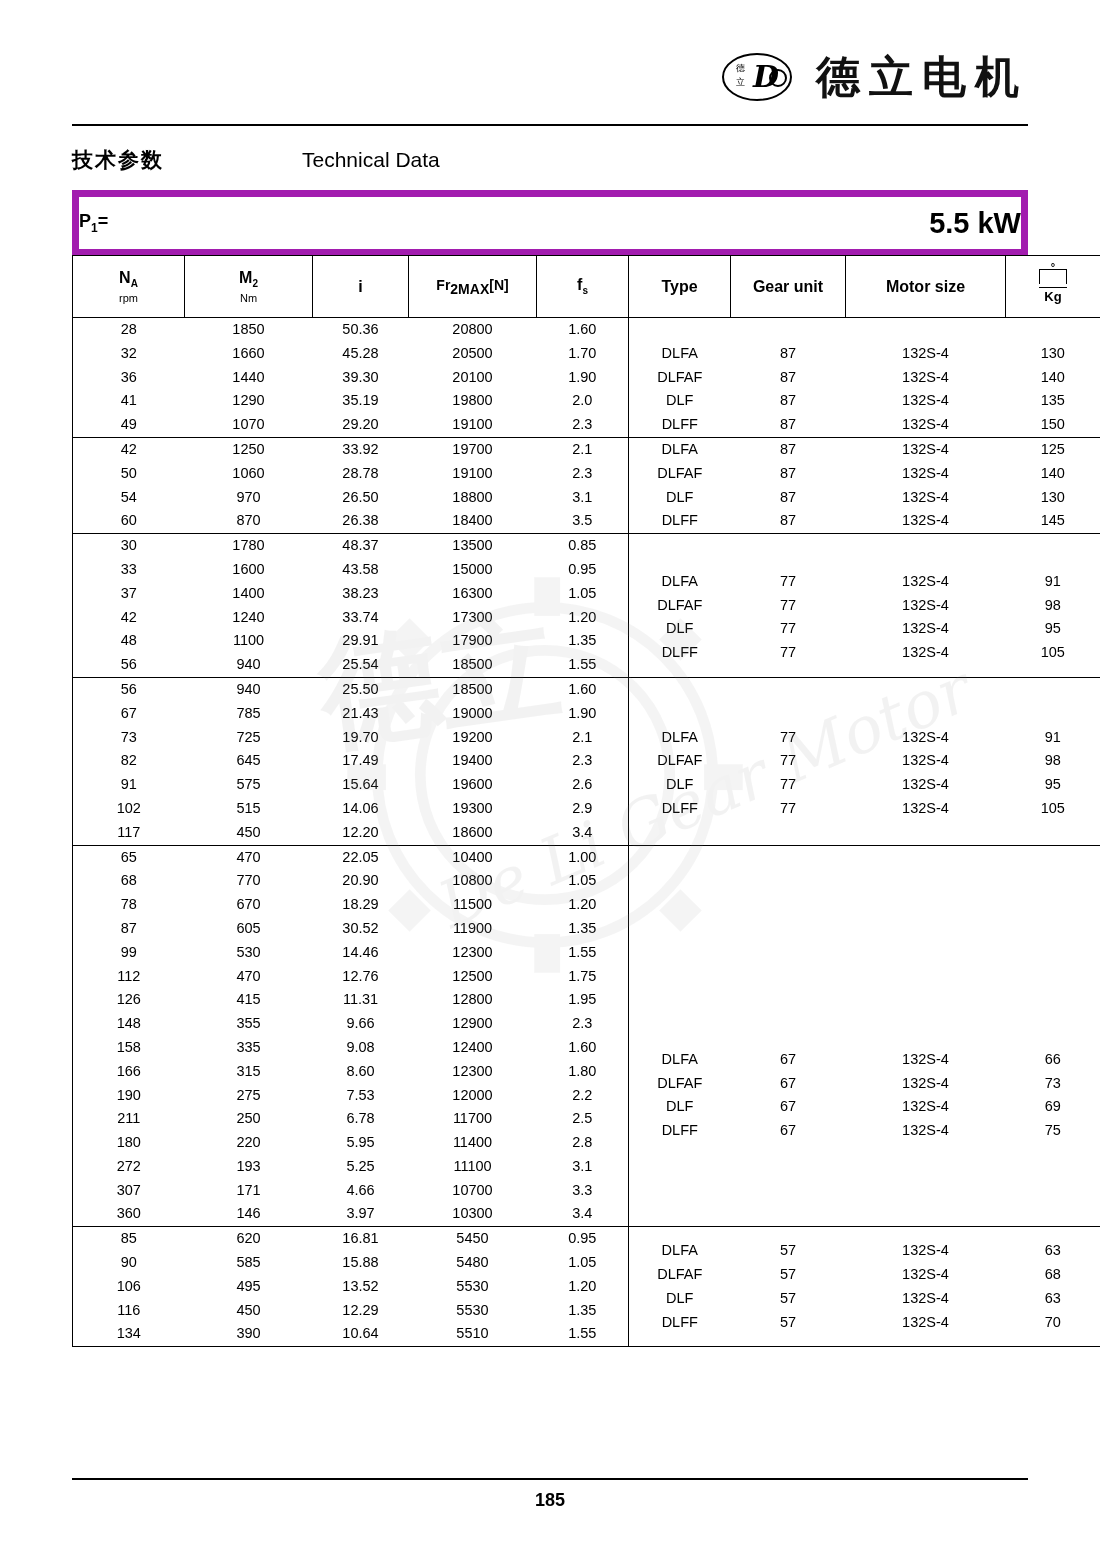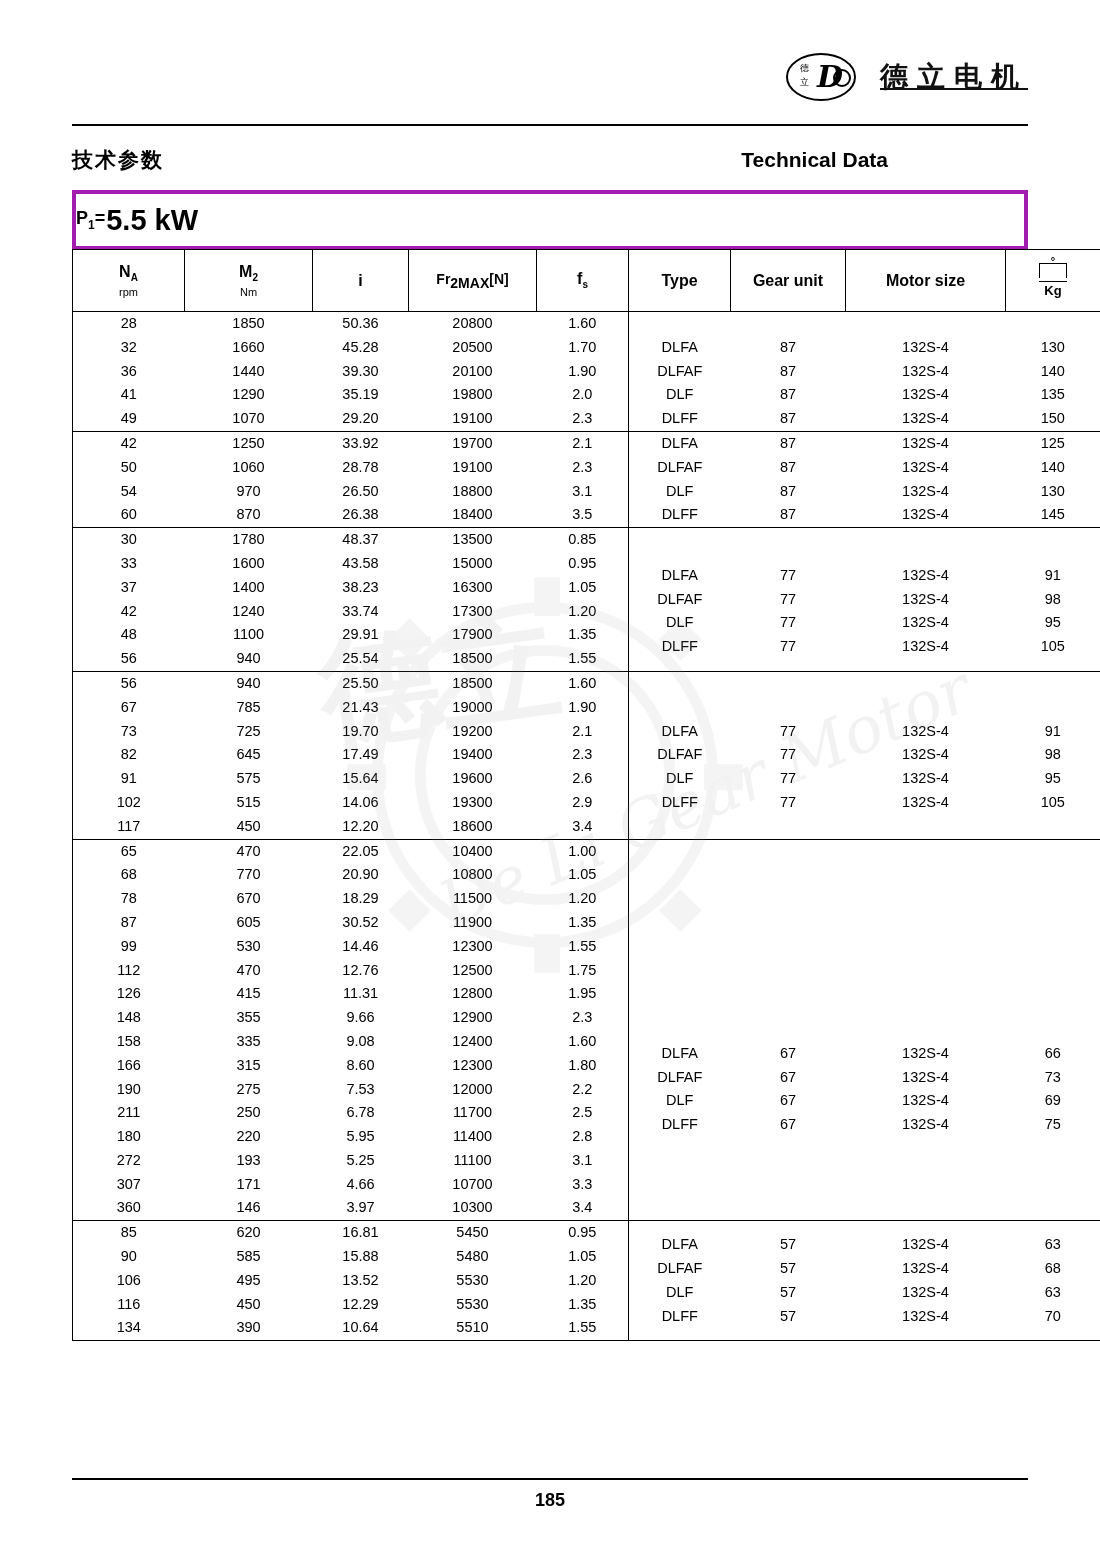--- a/index.html
+++ b/index.html
@@ -38,25 +38,24 @@
     gap: 22px;
   }
   .logo-mark {
     width: 74px;
     height: 52px;
     position: relative;
   }
   .logo-mark svg { display: block; }
   .brand-cn {
     font-family: "DejaVu Sans", sans-serif;
-    font-size: 28px;
+    font-size: 44px;
     font-weight: bold;
     letter-spacing: 9px;
     color: #111;
-    text-decoration: underline;
   }
   .header-rule {
     border-bottom: 2px solid #000;
     margin-top: 8px;
   }
 
   
   .title-row {
     display: flex;
     align-items: baseline;
@@ -65,34 +64,34 @@
   }
   .title-cn {
     font-family: "DejaVu Sans", sans-serif;
     font-size: 21px;
     font-weight: bold;
     letter-spacing: 2px;
     width: 230px;
   }
   .title-en {
     flex: 1;
-    text-align: right;
+    text-align: left;
     font-size: 21px;
-    font-weight: bold;
+    font-weight: normal;
     margin-right: 140px;
   }
 
   
   .power-banner {
     margin-top: 10px;
-    border: 4px solid #a21caf;
+    border: 7px solid #a21caf;
     height: 52px;
     display: flex;
     align-items: center;
-    justify-content: flex-start;
+    justify-content: space-between;
   }
   .power-banner .p1 {
     font-size: 18px;
     font-weight: bold;
   }
   .power-banner .p1 sub {
     font-size: 12px;
   }
   .power-banner .kw {
     font-size: 29px;

